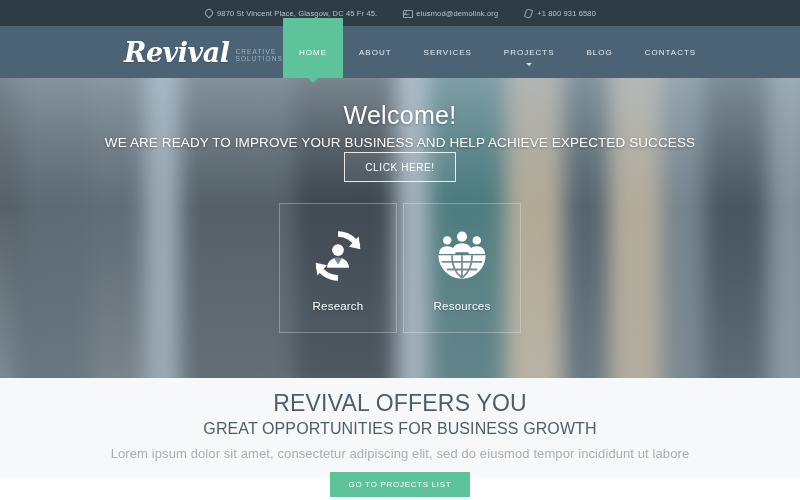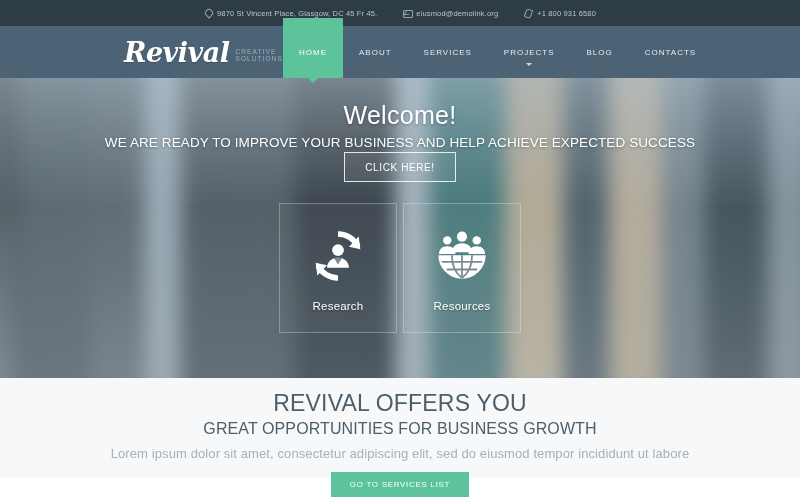--- a/index.html
+++ b/index.html
@@ -328,14 +328,14 @@
       </div>
 
     </div>
   </div>
 </div>
 
 <div class="offers">
   <h2>REVIVAL OFFERS YOU</h2>
   <h3>GREAT OPPORTUNITIES FOR BUSINESS GROWTH</h3>
   <p>Lorem ipsum dolor sit amet, consectetur adipiscing elit, sed do eiusmod tempor incididunt ut labore</p>
-  <button class="services-btn">GO TO SERVICES LIST</button>
+  <button class="services-btn">GO TO PROJECTS LIST</button>
 </div>
 
 </body></html>

